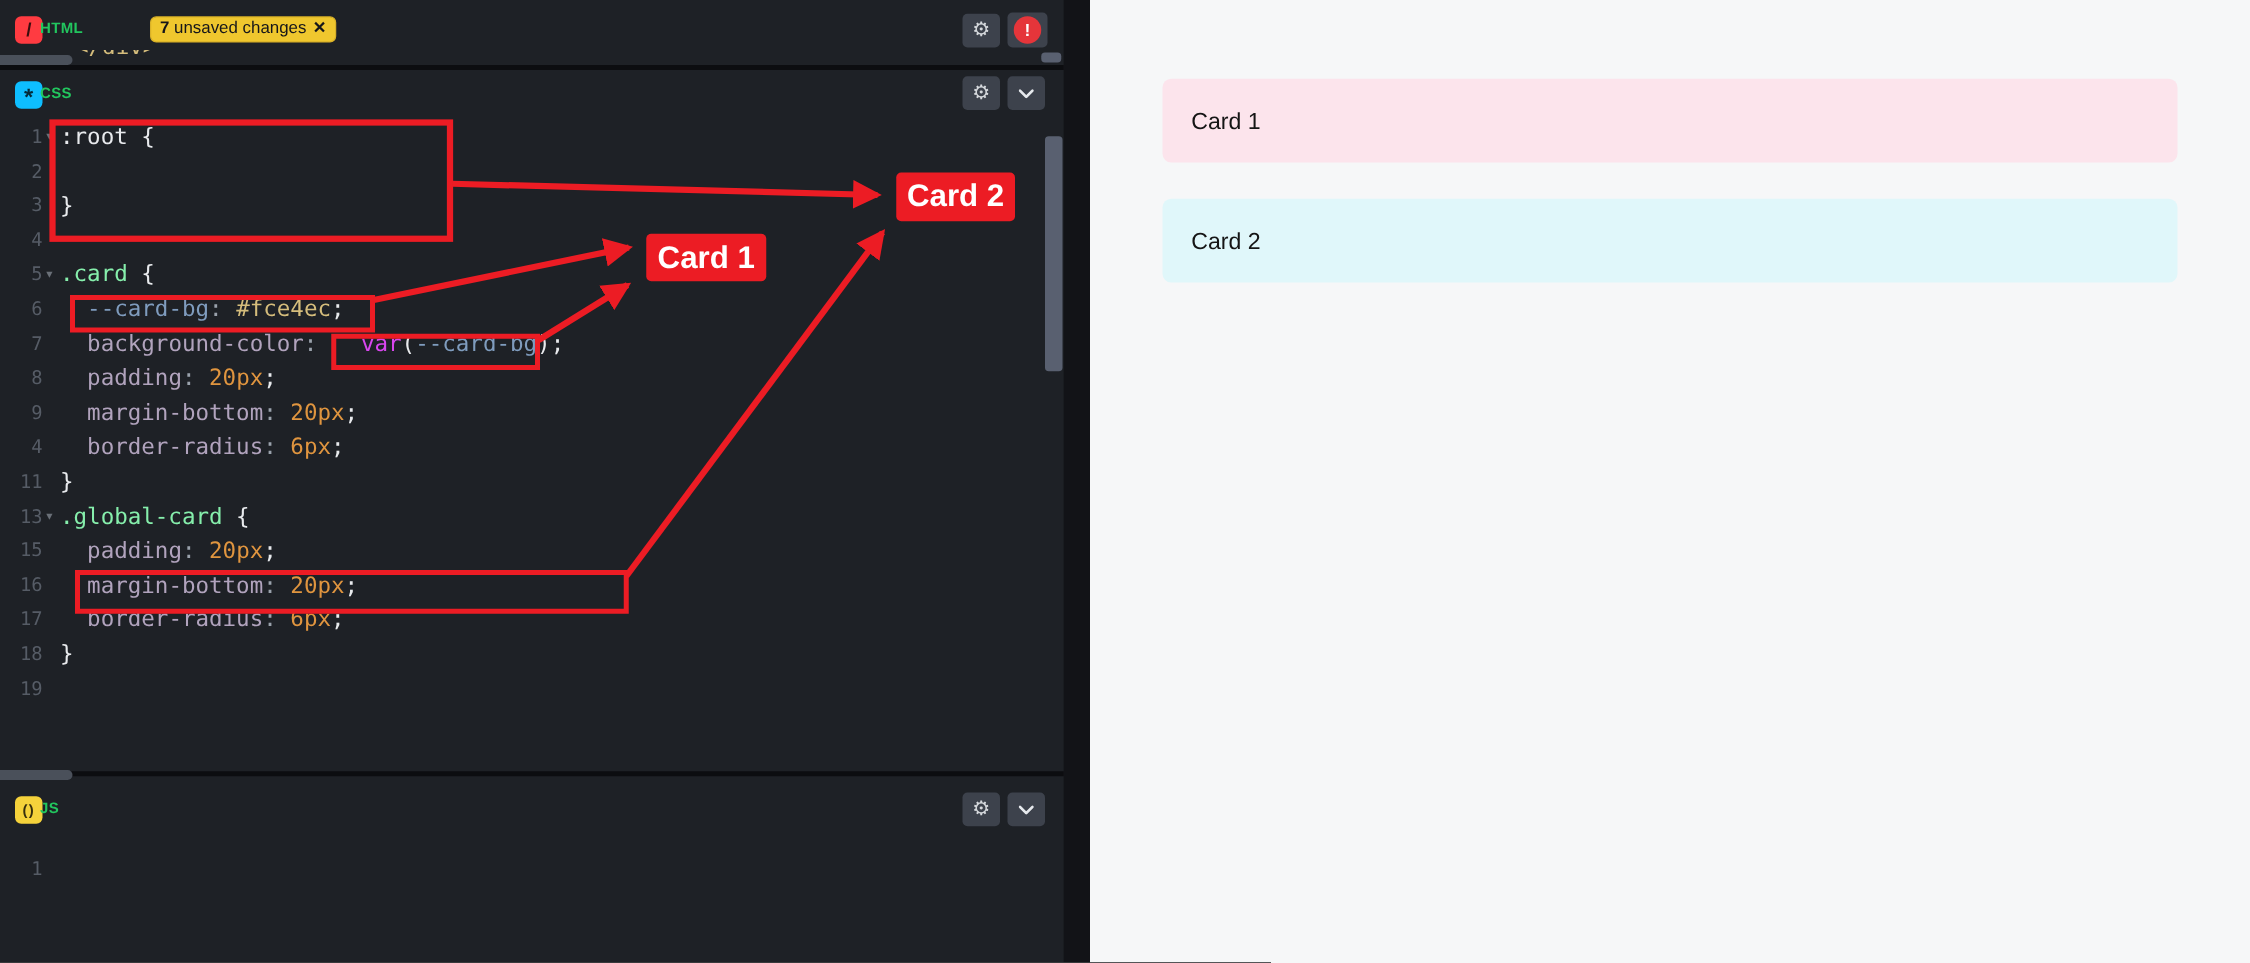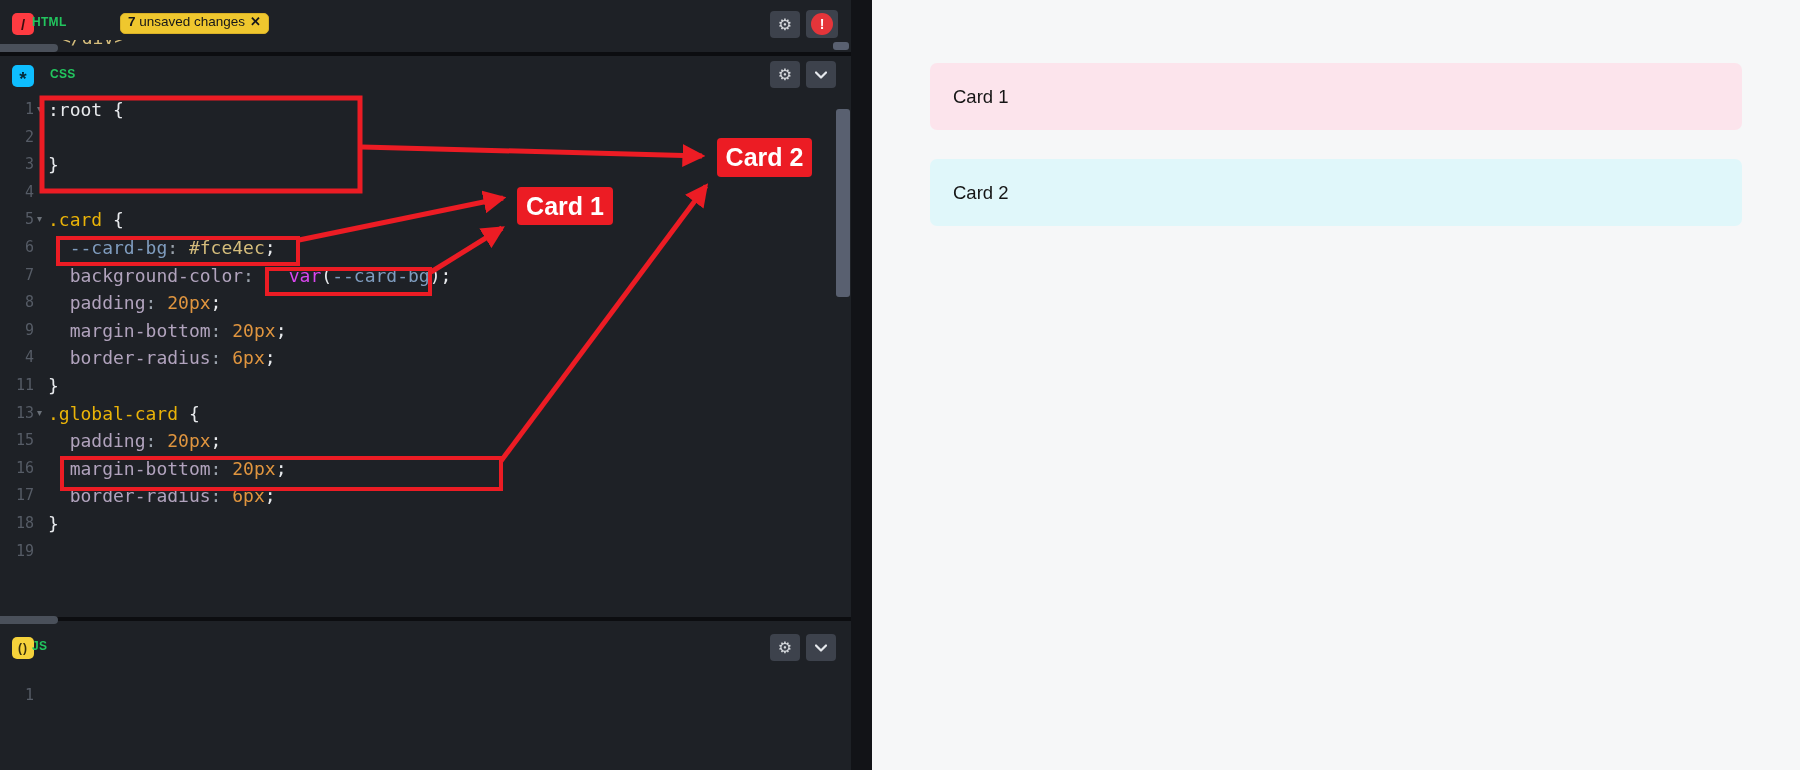--- a/index.html
+++ b/index.html
@@ -52,21 +52,21 @@
   .fold { position:absolute; left:37px; top:7px; font-size:10px; color:#6a7078; cursor:pointer; }
   .code-text {
     position:absolute; left:48px; top:0; line-height:27.6px;
     font-family:"DejaVu Sans Mono", monospace; font-size:18px;
   }
   .tk-plain { color:#e8eaed; }
   .tk-punct { color:#9aa2ac; }
   .tk-prop  { color:#b1a3bd; }
   .tk-var   { color:#7f9cbe; }
   .tk-val   { color:#d5bd7c; }
-  .tk-sel   { color:#eab308; }
+  .tk-sel   { color:#86efac; }
   .tk-fn    { color:#d946ef;margin-left:24px; }
   .tk-num   { color:#e0953f; }
   #css-scrollbar { position:absolute; left:836px; top:109px; width:14px; height:188px; background:#596070; border-radius:3px; cursor:pointer; }
   
   #js-line-number {
     position:absolute; left:0; top:686px; width:34px; text-align:right;
     font-family:"DejaVu Sans Mono", monospace; font-size:15px; color:#565c66;
   }
   
   #resizer { position:absolute; left:851px; top:0; width:21px; height:770px; background:#121317; cursor:col-resize; }
@@ -112,21 +112,21 @@
       <span>&lt;/div&gt;</span>
     </div>
     <div class="grip" style="top:44px;"></div>
     <div class="mini-scroll" style="left:833px; top:42px;"></div>
     <div class="hdivider" style="top:52px;"></div>
 
     <div class="panel-header" style="top:56px;">
       <div class="lang-icon" style="top:9px; background:#0ebeff;">
         <span style="transform:translateY(3px); font-size:19px;">*</span>
       </div>
-      <div class="panel-title" style="top:11px;margin-left:18px;">CSS</div>
+      <div class="panel-title" style="top:11px;">CSS</div>
       <button class="hdr-btn" style="left:770px; top:5px;">
         <span class="gear-glyph">⚙</span>
       </button>
       <button class="hdr-btn" style="left:806px; top:5px;">
         <svg width="12" height="8" viewBox="0 0 12 8">
             <polyline points="1,1.5 6,6.5 11,1.5" fill="none" stroke="#e6e9ed" stroke-width="2.2" stroke-linecap="round" stroke-linejoin="round"></polyline>
           </svg>
       </button>
     </div>
 

